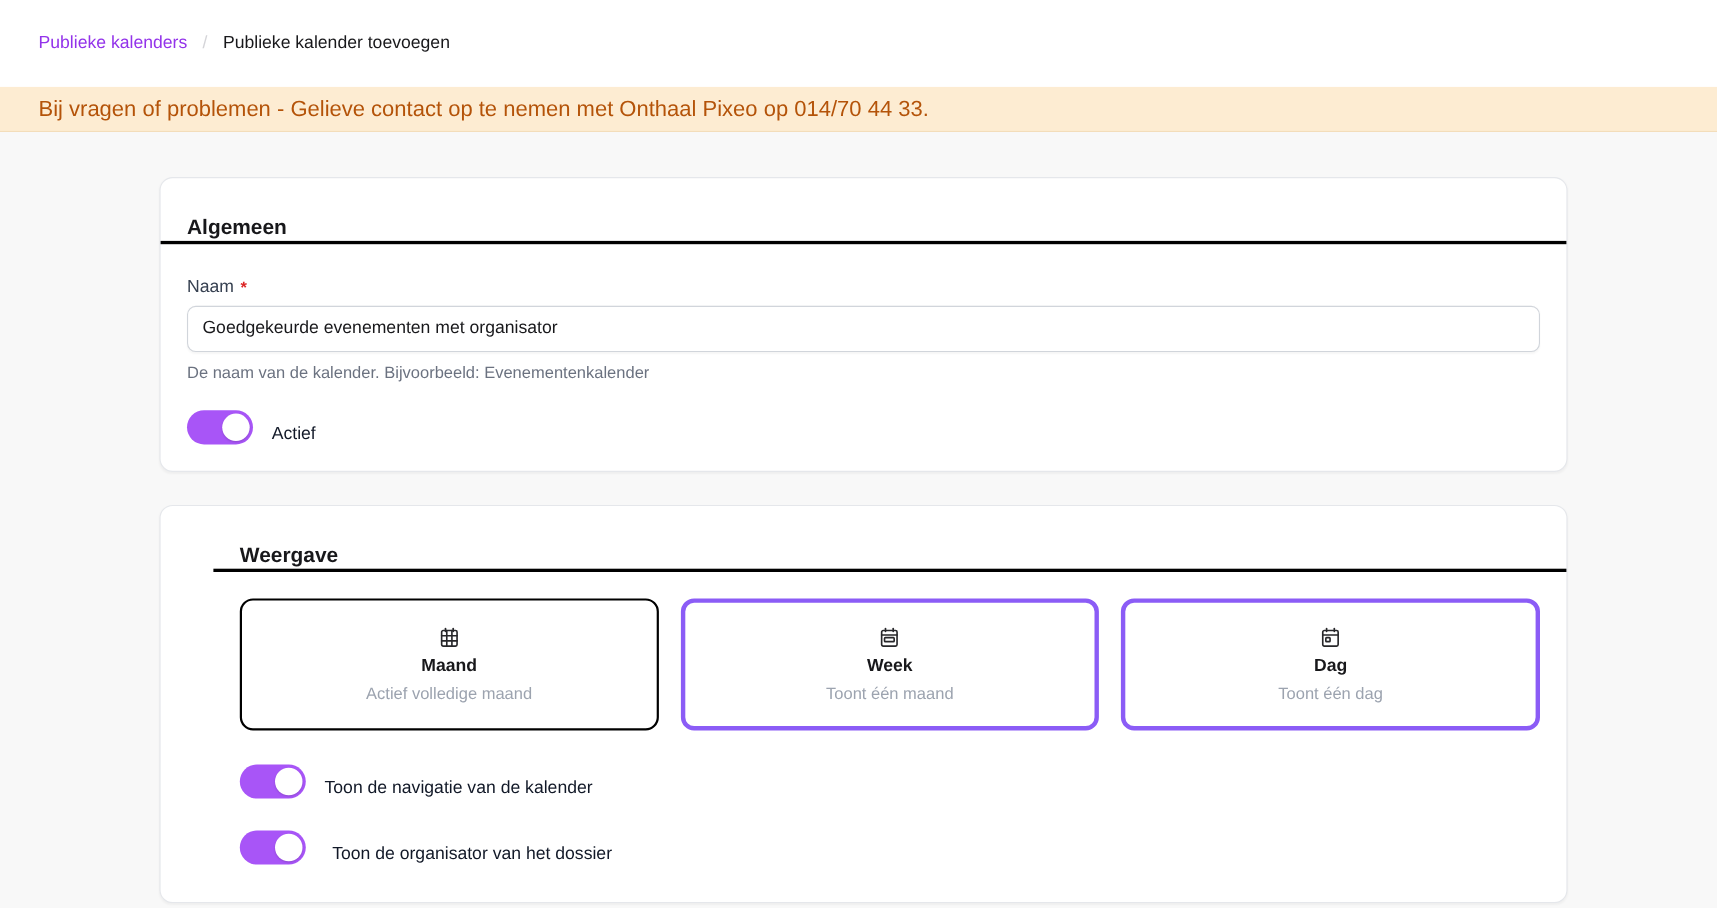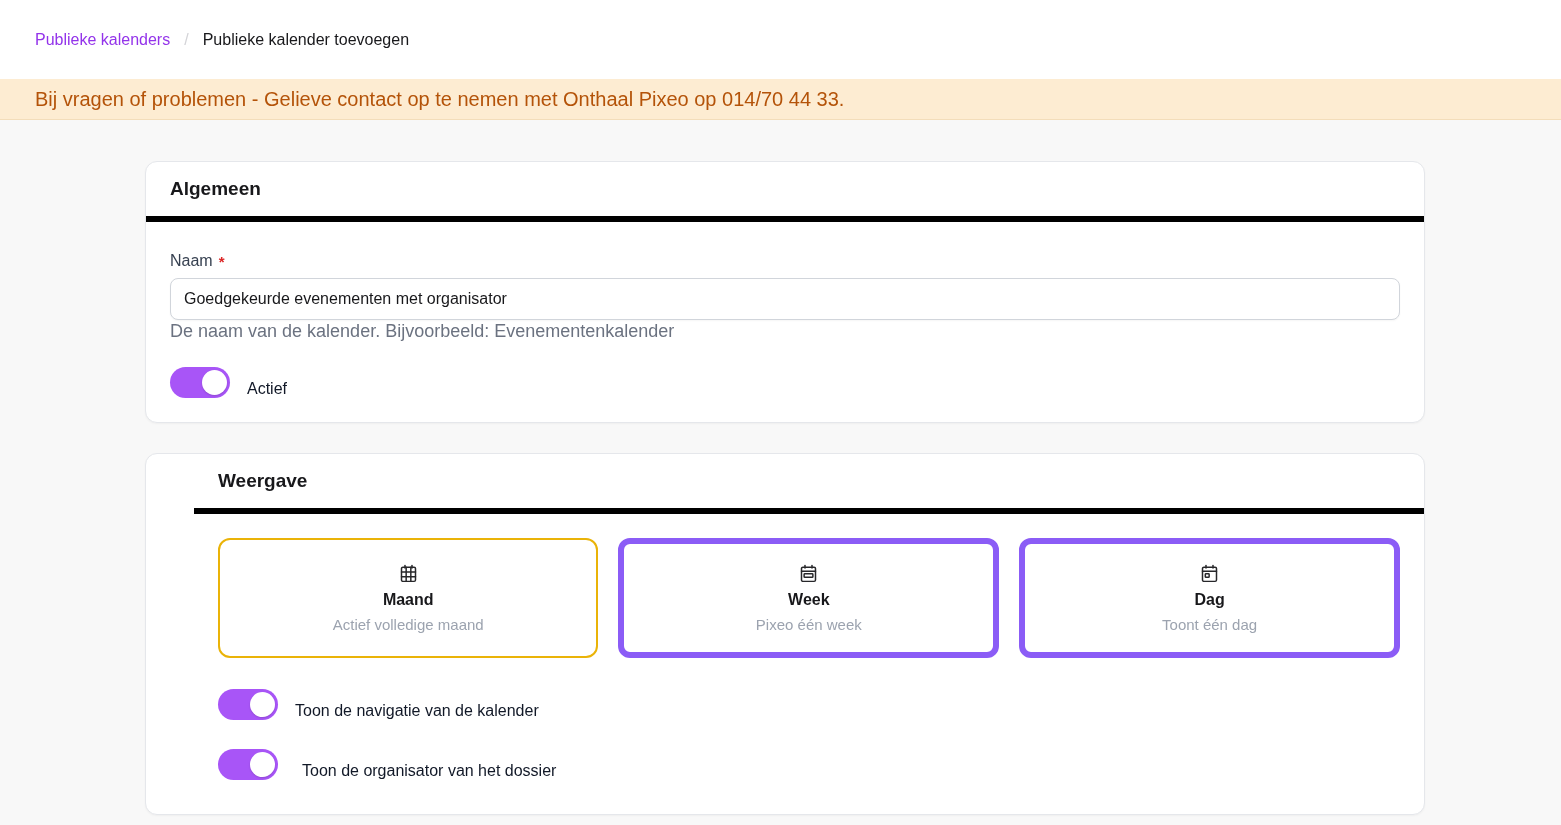--- a/index.html
+++ b/index.html
@@ -39,44 +39,44 @@
     border: 1px solid #e5e7eb;
     border-radius: 12px;
     box-shadow: 0 1px 2px rgba(0,0,0,0.04);
     width: 1280px;
   }
   .card-1 { margin-top: 41px; }
   .card-2 { margin-top: 30px; padding-left: 48px; }
   .card-header {
     height: 60px;
     display: flex;
-    align-items: center;
+    align-items: flex-end;
     padding: 0 24px;
-    border-bottom: 6px solid #000000;
+    border-bottom: 3px solid #000000;
   }
   .card-title { font-size: 19px; font-weight: 600; color: #18181b; }
   .card-body { padding: 24px; }
   
   .field-label-row { display: flex; align-items: center; gap: 6px; margin-bottom: 8px; margin-top: 6px; }
   .field-label { font-size: 16px; font-weight: 500; color: #374151; }
   .required-mark { color: #dc2626; font-size: 15px; font-weight: 600; }
   .text-input {
     width: 100%;
     height: 42px;
     border: 1px solid #d1d5db;
     border-radius: 8px;
     padding: 16px 13px;
     font-size: 16px;
     color: #18181b;
     font-family: "Liberation Sans", "DejaVu Sans", sans-serif;
     background: #ffffff;
     box-shadow: 0 1px 2px rgba(0,0,0,0.04);
     outline: none;
   }
-  .helper-text { margin-top: 1px; font-size: 18px; color: #6b7280; }
+  .helper-text { margin-top: 11px; font-size: 15px; color: #6b7280; }
   
   .toggle-row { display: flex; align-items: flex-end; gap: 17px; }
   .toggle {
     position: relative;
     width: 60px; height: 31px;
     background: #a855f7;
     border-radius: 16px;
     cursor: pointer;
     flex: none;
   }
@@ -87,30 +87,30 @@
     background: #ffffff;
     border-radius: 50%;
     box-shadow: 0 1px 2px rgba(0,0,0,0.15);
   }
   .toggle-label { font-size: 16px; font-weight: 500; color: #111827; }
   
   .options-grid { display: flex; gap: 20px; }
   .option-card {
     width: 399px; height: 120px;
     background: #ffffff;
-    border: 6px solid #8b5cf6;
+    border: 4px solid #8b5cf6;
     border-radius: 12px;
     display: flex;
     flex-direction: column;
     align-items: center;
     justify-content: center;
     gap: 7px;
     cursor: pointer;
   }
-  .option-card.selected { border: 2px solid #eab308; }
+  .option-card.selected { border: 2px solid #000000; }
   .option-icon { width: 21px; height: 21px; display: block; }
   .option-title { font-size: 16px; font-weight: 600; color: #18181b; }
   .option-desc { font-size: 15px; color: #9ca3af; }
   .display-toggles { margin-top: 31px; }
   .display-toggles .toggle-row + .toggle-row { margin-top: 29px; gap: 24px; }
   .display-body { padding: 24px 24px 34px 24px; }
 </style>
 </head>
 <body>
 
@@ -172,21 +172,21 @@
 
         <div class="option-card">
           <svg class="option-icon" viewBox="0 0 24 24" fill="none" stroke="#27272a" stroke-width="1.7" stroke-linecap="round">
             <path d="M8 2.8 v3"></path>
               <path d="M16 2.8 v3"></path>
             <rect x="4" y="4.8" width="16" height="16.2" rx="1.6"></rect>
             <path d="M4 9.5 h16"></path>
             <rect x="7" y="12.2" width="10" height="4.2" rx="0.8"></rect>
           </svg>
           <div class="option-title">Week</div>
-          <div class="option-desc">Pixeo één week</div>
+          <div class="option-desc">Toont één maand</div>
         </div>
 
         <div class="option-card">
           <svg class="option-icon" viewBox="0 0 24 24" fill="none" stroke="#27272a" stroke-width="1.7" stroke-linecap="round">
             <path d="M8 2.8 v3"></path>
               <path d="M16 2.8 v3"></path>
             <rect x="4" y="4.8" width="16" height="16.2" rx="1.6"></rect>
             <path d="M4 9.5 h16"></path>
             <rect x="7.2" y="12.2" width="4.4" height="4.2" rx="0.8"></rect>
           </svg>

